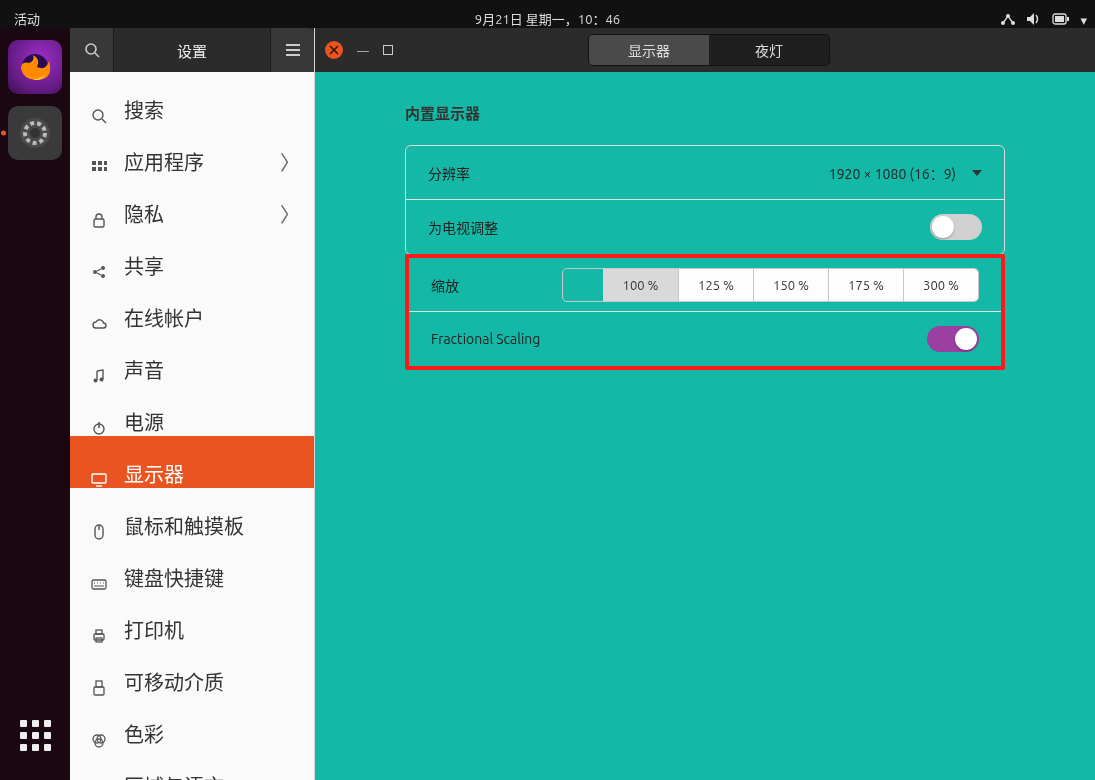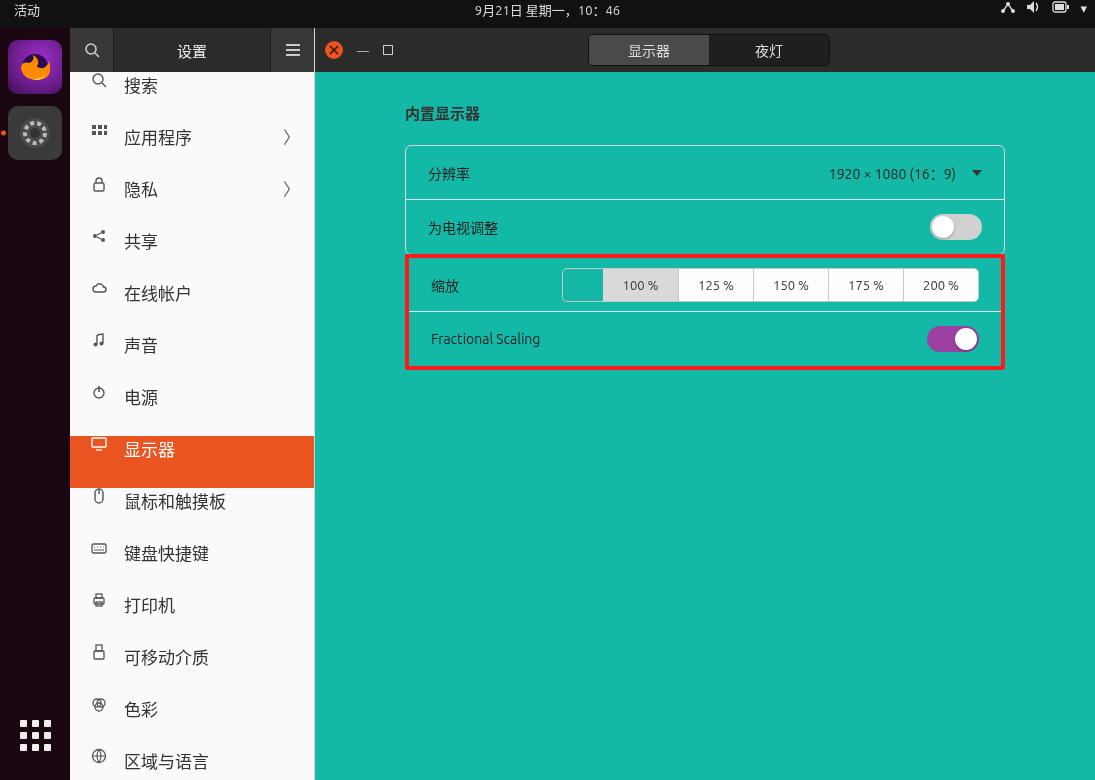--- a/index.html
+++ b/index.html
@@ -1,18 +1,18 @@
 <!DOCTYPE html>
 <html><head>
 <meta charset="utf-8">
 <style>
   * { box-sizing: border-box; font-family: "Ubuntu", "Noto Sans CJK SC", sans-serif; }
   html, body { margin:0; padding:0; width:1095px; height:780px; overflow:hidden; background:#2c0014; }
   
-  .topbar { position:absolute; top:0; left:0; right:0; height:28px; background:#111; color:#ddd; display:flex; align-items:flex-start; font-size:13px; z-index:10;}
+  .topbar { position:absolute; top:0; left:0; right:0; height:28px; background:#111; color:#ddd; display:flex; align-items:flex-end; font-size:13px; z-index:10;}
   .topbar .activities { padding:0 14px; }
   .topbar .clock { position:absolute; left:50%; transform:translateX(-50%); }
   .topbar .tray { position:absolute; right:8px; display:flex; gap:10px; align-items:center; }
   .topbar .tray svg { fill:#ddd; }
   
   .dock { position:absolute; top:28px; left:0; width:70px; bottom:0; background:rgba(20,10,15,0.7); display:flex; flex-direction:column; align-items:center; padding-top:6px; }
   .dock-item { width:54px; height:54px; margin:6px 0; border-radius:10px; display:flex; align-items:center; justify-content:center; position:relative; }
   .dock-item.running::before { content:""; position:absolute; left:-7px; top:50%; width:5px; height:5px; background:#e95420; border-radius:50%; transform:translateY(-50%); }
   .dock-ff { background: radial-gradient(circle at 60% 35%, #9c2fc9 0%, #6a1c8a 60%, #3b0f53 100%); }
   .dock-settings { background:#3a3a3a; }
@@ -20,21 +20,21 @@
   .apps-grid { display:grid; grid-template-columns:repeat(3,7px); grid-template-rows:repeat(3,7px); gap:5px;}
   .apps-grid span{ width:7px; height:7px; background:#eee; border-radius:1px;}
   
   .settings-window { position:absolute; top:28px; left:70px; right:0; bottom:0; background:#fff; display:flex; }
   .sidebar { width:245px; background:#fafafa; border-right:1px solid #d6d6d6; display:flex; flex-direction:column; }
   .sidebar-header { height:44px; background:#2b2b2b; color:#eee; display:flex; align-items:center; font-size:15px; }
   .sidebar-header .search-btn { width:44px; height:44px; display:flex; align-items:center; justify-content:center; background:#383838; border-right:1px solid #1c1c1c;}
   .sidebar-header .menu-btn  { width:44px; height:44px; display:flex; align-items:center; justify-content:center; background:#383838; border-left:1px solid #1c1c1c; border-radius:0 6px 0 0;}
   .sidebar-header .title { flex:1; text-align:center; }
   .sidebar-list { flex:1; overflow-y:auto; }
-  .side-item { height:52px; display:flex; align-items:flex-start; padding:0 18px; color:#333; font-size:17px; cursor:pointer; position:relative;}
+  .side-item { height:52px; display:flex; align-items:flex-end; padding:0 18px; color:#333; font-size:20px; cursor:pointer; position:relative;}
   .side-item .ico { width:22px; display:flex; justify-content:center; margin-right:14px; color:#555;}
   .side-item .chevron { position:absolute; right:14px; color:#666;}
   .side-item.active { background:#e95420; color:#fff; }
   .side-item.active .ico { color:#fff; }
   
   .content { flex:1; display:flex; flex-direction:column; }
   .content-header { height:44px; background:#2b2b2b; display:flex; align-items:center; padding:0 10px; gap:14px;}
   .win-btn { width:18px; height:18px; border-radius:50%; display:flex; align-items:center; justify-content:center;}
   .win-close{ background:#e95420;}
   .win-ctrl { color:#ccc; font-size:12px;}
@@ -317,21 +317,21 @@
       </div>
 
       <div class="highlight">
         <div class="row">
           <div class="label">缩放</div>
           <div class="scale-group" id="scale-group">
               <div class="scale-btn active">100 %</div>
               <div class="scale-btn">125 %</div>
               <div class="scale-btn">150 %</div>
               <div class="scale-btn">175 %</div>
-              <div class="scale-btn">200 %</div>
+              <div class="scale-btn">300 %</div>
             </div>
         </div>
         <div class="row">
           <div class="label">Fractional Scaling</div>
           <div class="toggle on">
               <div class="knob"></div>
             </div>
         </div>
       </div>
 

